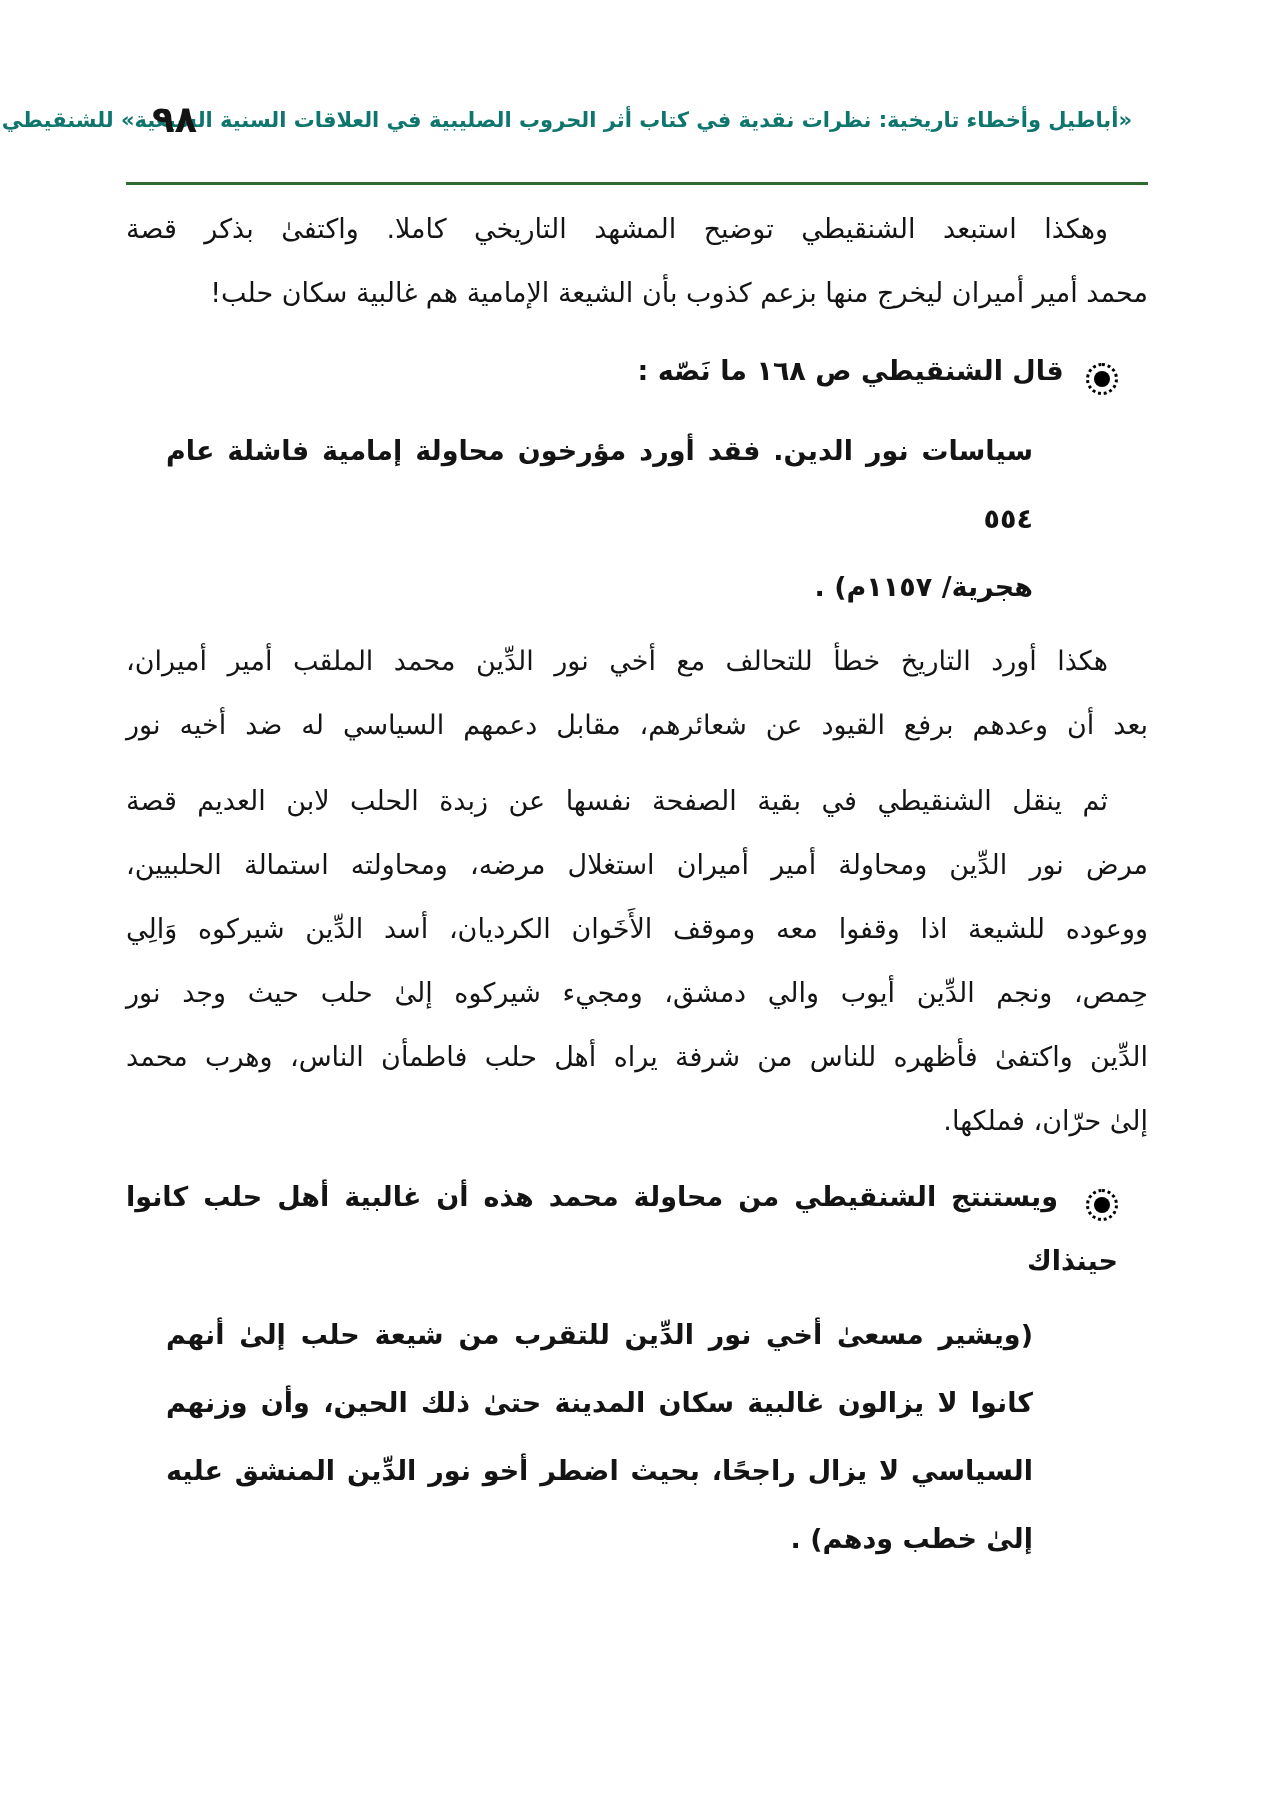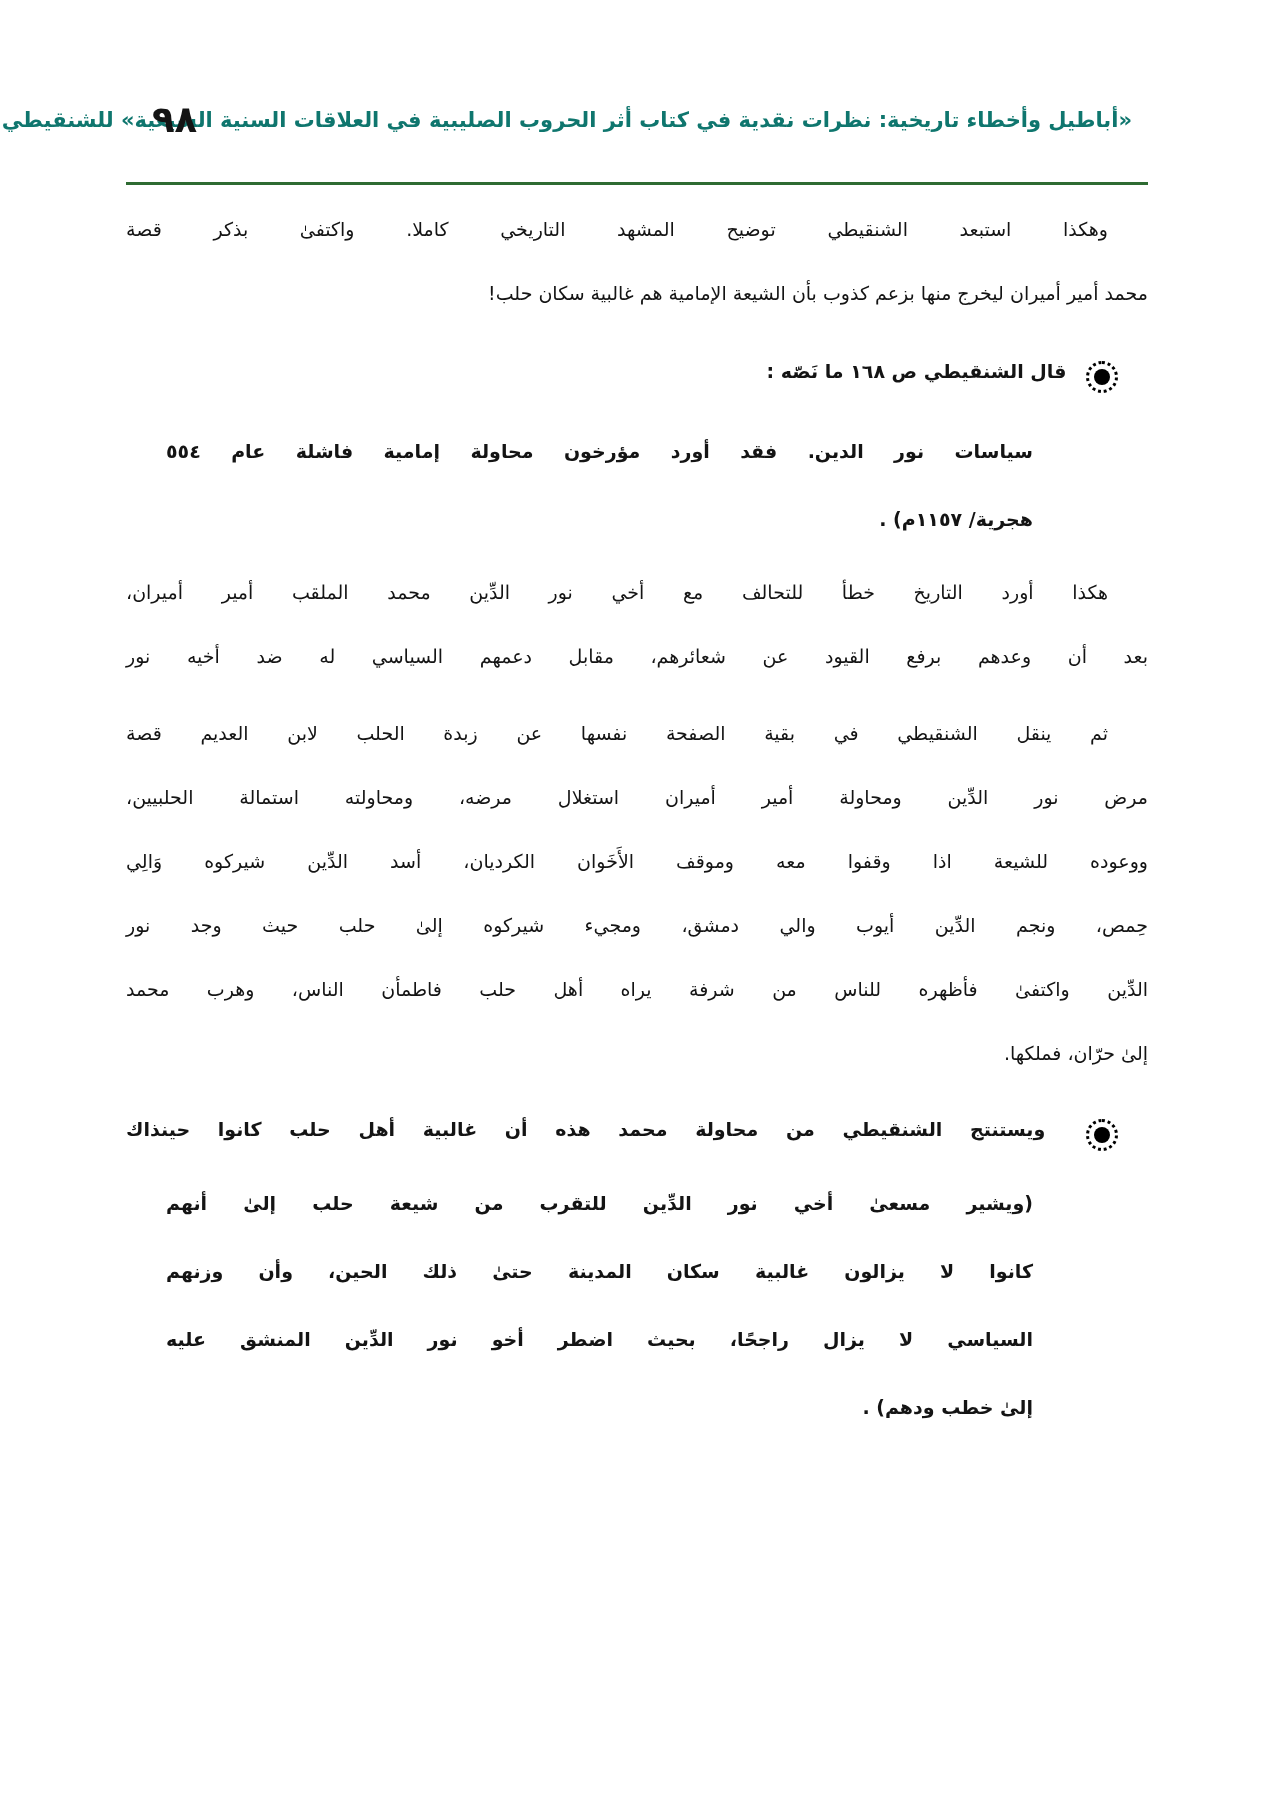--- a/index.html
+++ b/index.html
@@ -24,21 +24,21 @@
     color:#0f766e;
     white-space:nowrap;
   }
   .page-number{
     position:absolute;
     top:98px;left:26px;
     font-size:37px;font-weight:bold;
   }
   .rule{height:3px;border:0;margin:0;background:#2e6b32;}
   
-  .ln{font-size:19px;line-height:64px;}
+  .ln{font-size:27px;line-height:64px;}
   .j{text-align:justify;text-align-last:justify;}
   .r{}
   .ind{padding-right:40px;}
   .ind-sm{padding-right:30px;}
   .para1{margin-top:12px;}
   .para2{margin-top:8px;font-family:Liberation Serif, serif;}
   .para3{margin-top:12px;}
   .bullet-par{font-weight:bold;}
   .bullet-par1{margin-top:14px;}
   .bullet-par2{margin-top:12px;}

